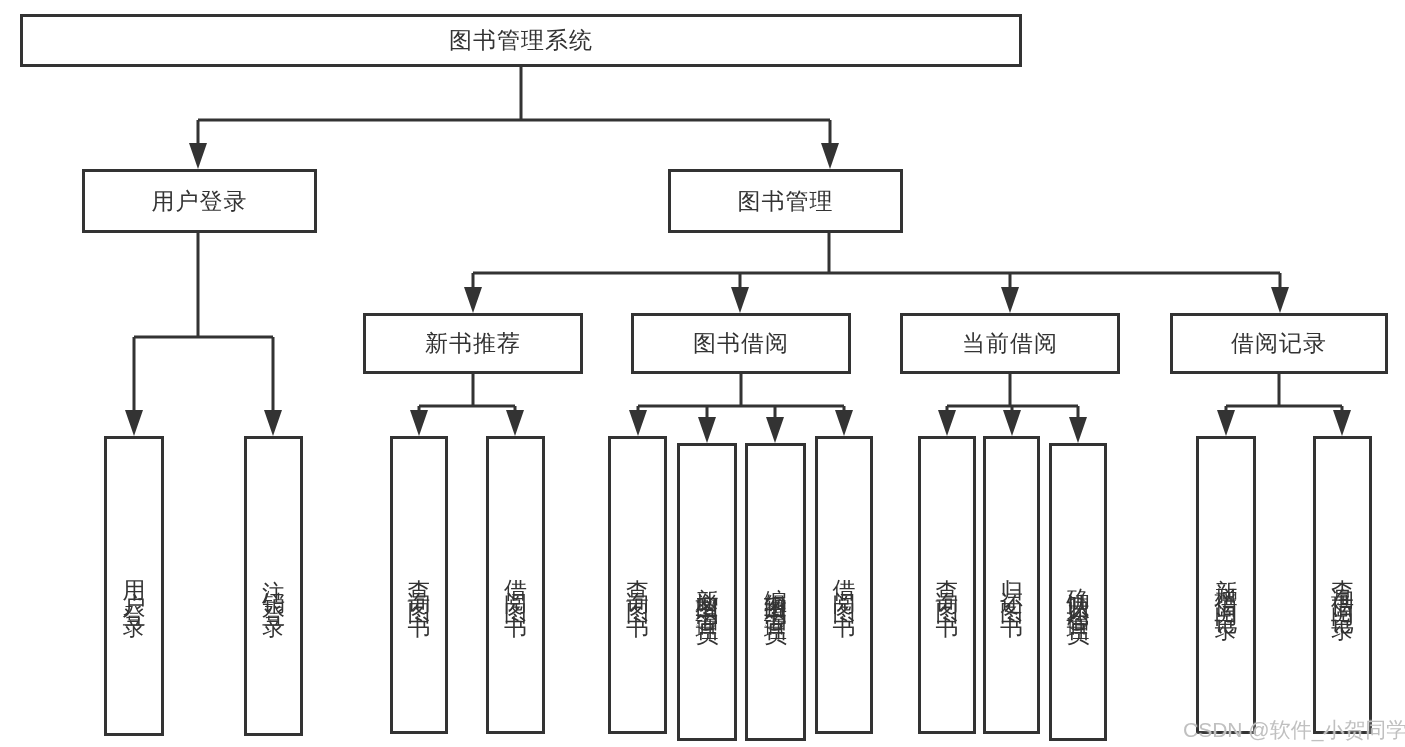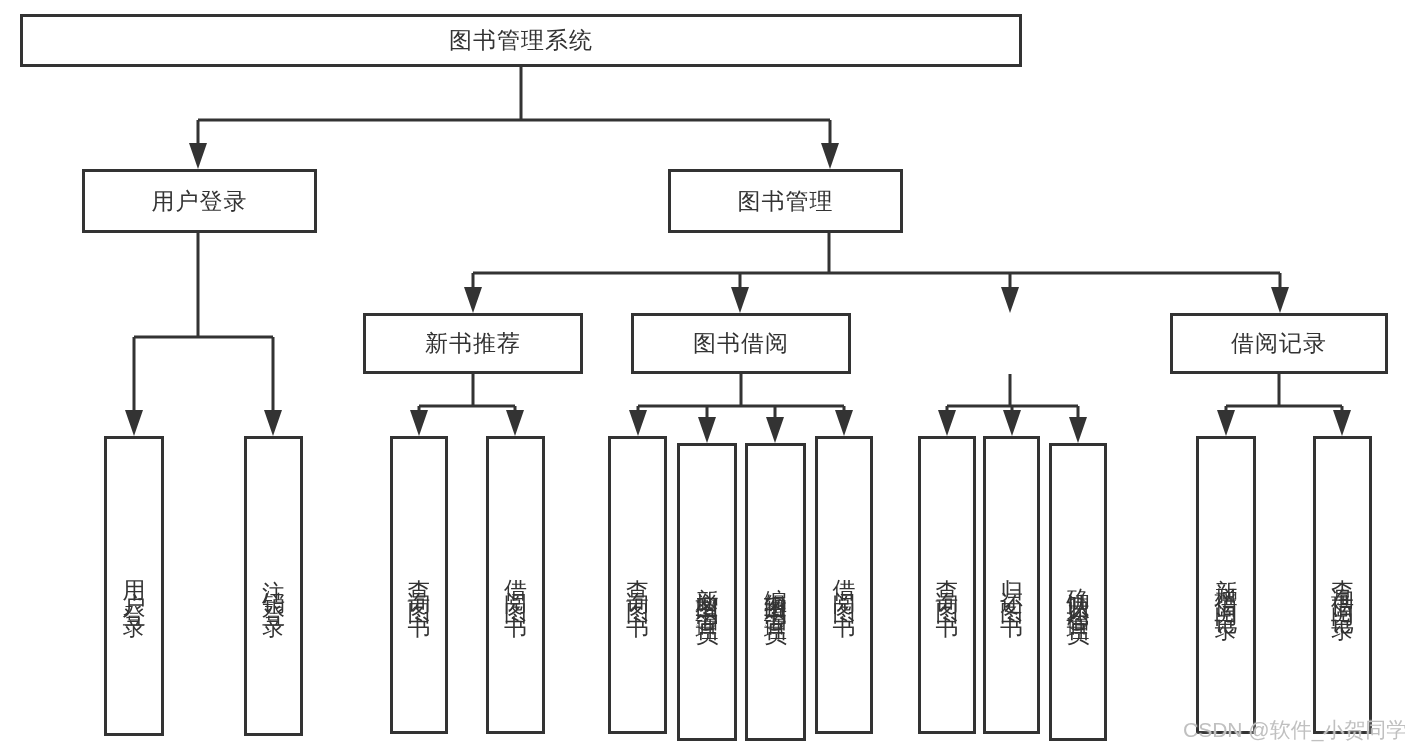--- a/index.html
+++ b/index.html
@@ -110,20 +110,23 @@
   <div class="box" style="left:668px; top:169px; width:235px; height:64px;">
     <span class="lbl">图书管理</span>
   </div>
 
   <div class="box" style="left:631px; top:313px; width:220px; height:61px;">
     <span class="lbl">图书借阅</span>
   </div>
   <div class="box" style="left:363px; top:313px; width:220px; height:61px;">
     <span class="lbl">新书推荐</span>
   </div>
+  <div class="box" style="left:900px; top:313px; width:220px; height:61px;">
+    <span class="lbl">当前借阅</span>
+  </div>
   <div class="box" style="left:1170px; top:313px; width:218px; height:61px;">
     <span class="lbl">借阅记录</span>
   </div>
 
   <div class="box leaf" style="left:104px; top:436px; width:60px; height:300px;">
     <span class="lbl">用户登录</span>
   </div>
   <div class="box leaf" style="left:244px; top:436px; width:59px; height:300px;">
     <span class="lbl">注销登录</span>
   </div>

